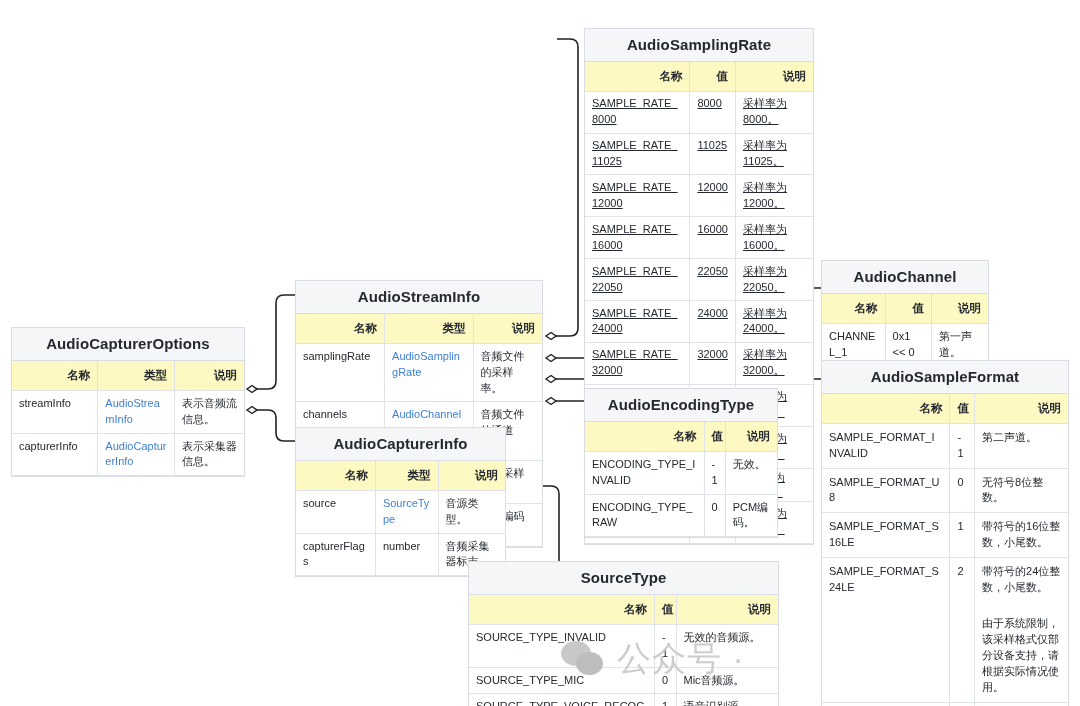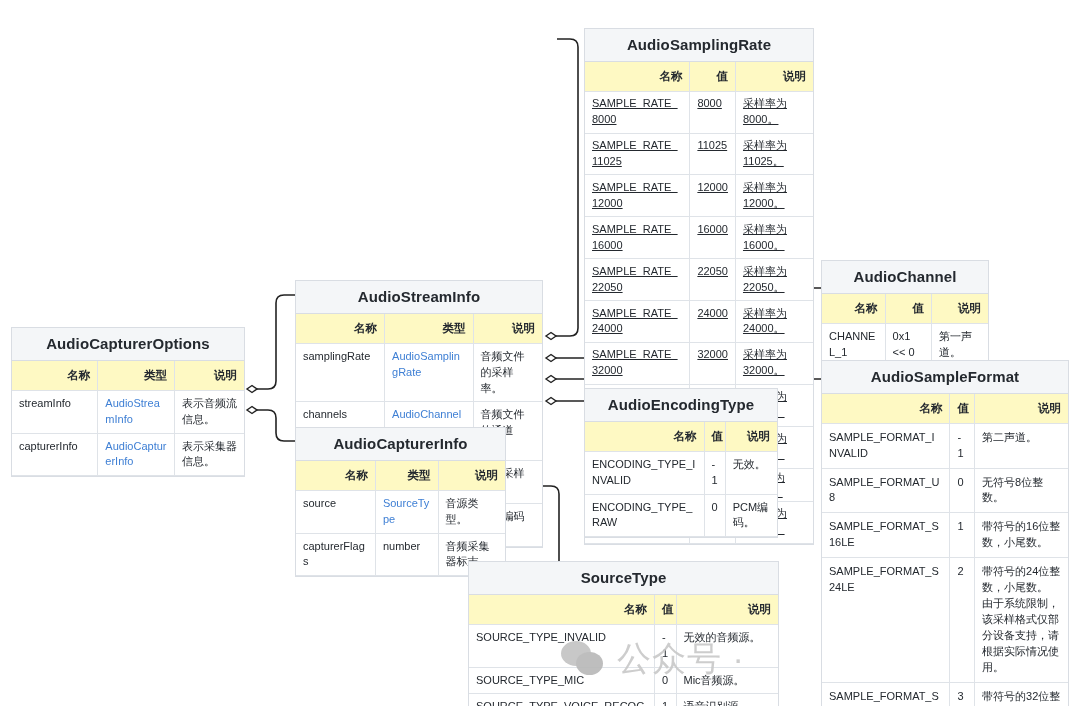--- a/index.html
+++ b/index.html
@@ -101,21 +101,21 @@
   #t-sample-format    { left: 821px; top: 360px; width: 248px; }
 
   #t-sampling-rate td { padding-top: 4.5px; padding-bottom: 4.5px; text-decoration: underline; }
   #t-sampling-rate tr.squeeze td {
     padding-top: 1px;
     padding-bottom: 1px;
     font-size: 10.5px;
   }
 
   #t-sample-format td { padding-top: 6px; padding-bottom: 6px; }
-  #t-sample-format td .more { display: block; }
+  #t-sample-format td .more { display: block; margin-top: 20px; }
 
   
   .watermark {
     position: absolute;
     left: 561px;
     top: 636px;
     z-index: 9;
     display: flex;
     align-items: center;
     gap: 10px;

